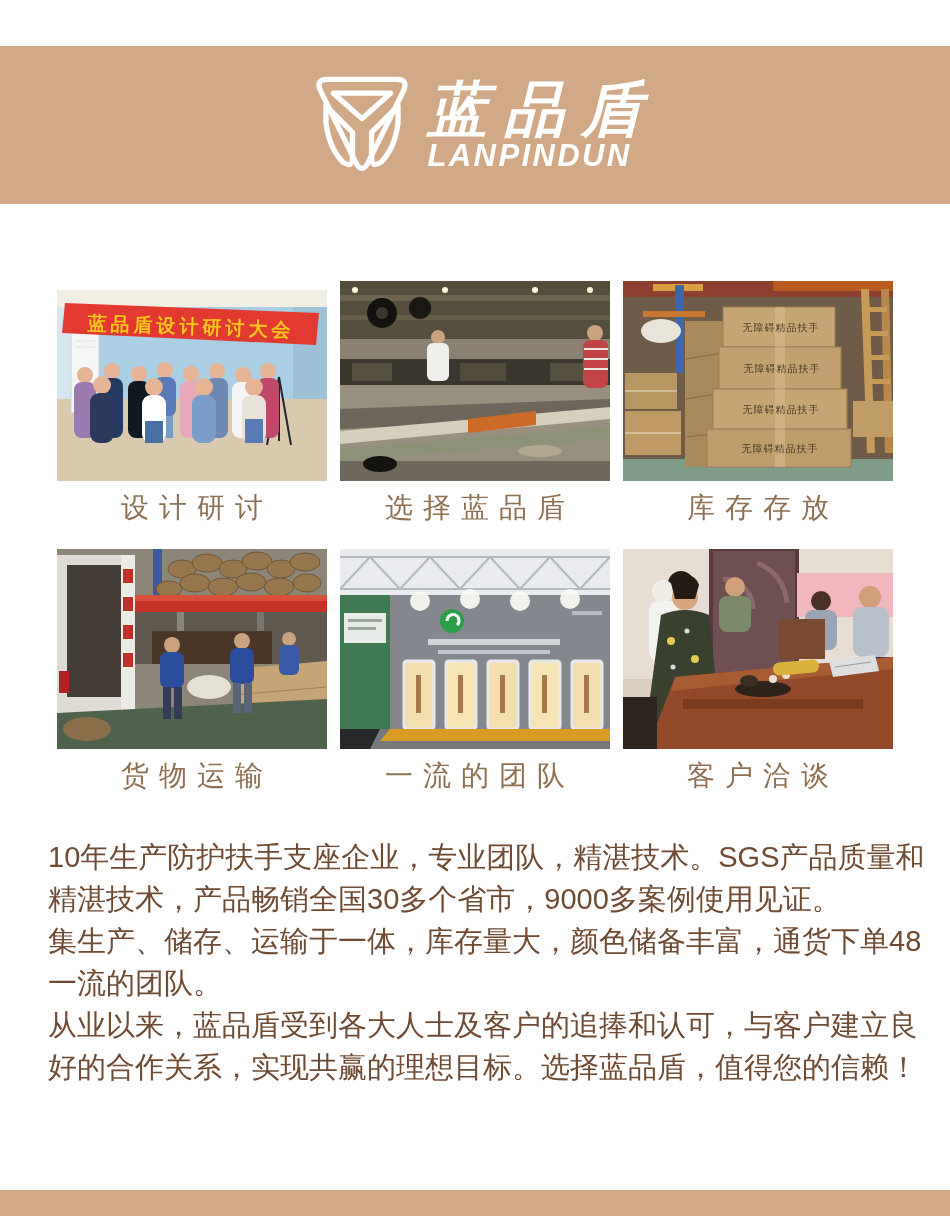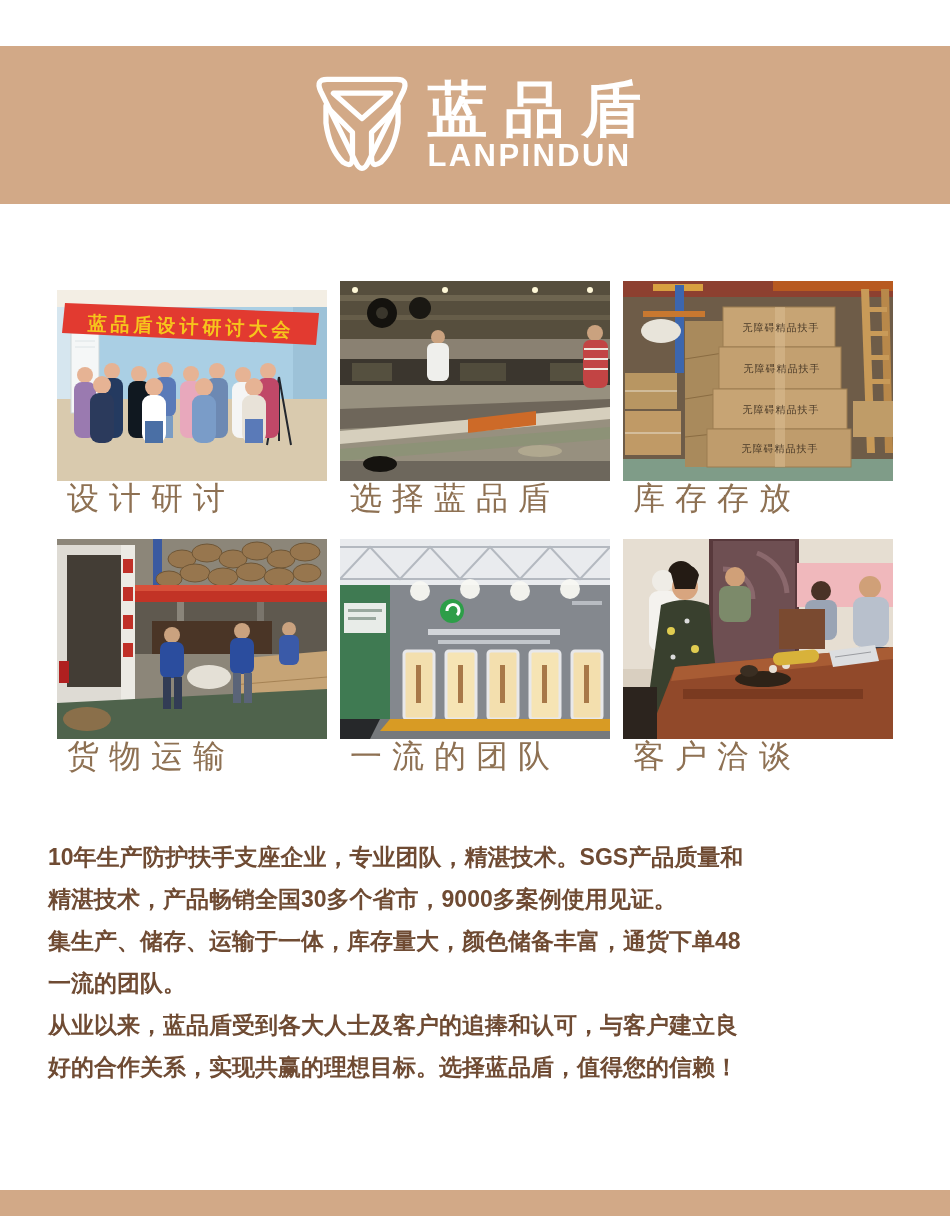--- a/index.html
+++ b/index.html
@@ -5,48 +5,48 @@
   html,body{margin:0;padding:0;}
   body{
     width:950px;height:1216px;position:relative;background:#ffffff;
     font-family:"Liberation Sans","DejaVu Sans",sans-serif;overflow:hidden;
   }
   
   .header-band{
     position:absolute;top:46px;left:0;width:950px;height:158px;
     background:#d2a987;display:flex;align-items:center;justify-content:center;
   }
-  .logo{display:flex;align-items:center;gap:13px;}
+  .logo{display:flex;align-items:center;gap:13px;font-style:italic;}
   .logo-icon svg{width:106px;height:112px;display:block;}
   .brand-col{display:flex;flex-direction:column;align-items:flex-start;}
   .brand-cn{
     color:#fff;font-weight:bold;font-size:60px;line-height:1.0;
     letter-spacing:17px;margin-right:-17px;white-space:nowrap;
   }
   .brand-en{
     color:#fff;font-weight:bold;font-size:31px;line-height:1.0;
     letter-spacing:2.4px;white-space:nowrap;
   }
   
   .gallery{position:absolute;top:281px;left:57px;width:836px;}
   .g-row{display:flex;justify-content:space-between;}
   .g-row + .g-row{margin-top:26px;}
   .card{width:270px;}
   .photo{width:270px;height:200px;overflow:hidden;background:#cccccc;}
   .photo svg{display:block;width:270px;height:200px;}
   .caption{
-    margin-top:2px;height:30px;text-align:left;
+    margin-top:12px;height:30px;text-align:center;
     font-family:"Liberation Serif","DejaVu Serif",serif;
-    font-size:32px;line-height:30px;letter-spacing:10px;text-indent:10px;
+    font-size:28px;line-height:30px;letter-spacing:10px;text-indent:10px;
     color:#8e7153;white-space:nowrap;
   }
   
   .about{
     position:absolute;top:836px;left:48px;width:864px;
-    font-size:23px;line-height:42px;font-weight:bold;color:#6f4b33;
+    font-size:29px;line-height:42px;font-weight:normal;color:#6f4b33;
   }
   .about-line{white-space:nowrap;}
   
   .footer-band{position:absolute;left:0;bottom:0;width:950px;height:26px;background:#d2a987;}
 </style>
 </head>
 <body>
 
 <div class="header-band">
   <div class="logo">

